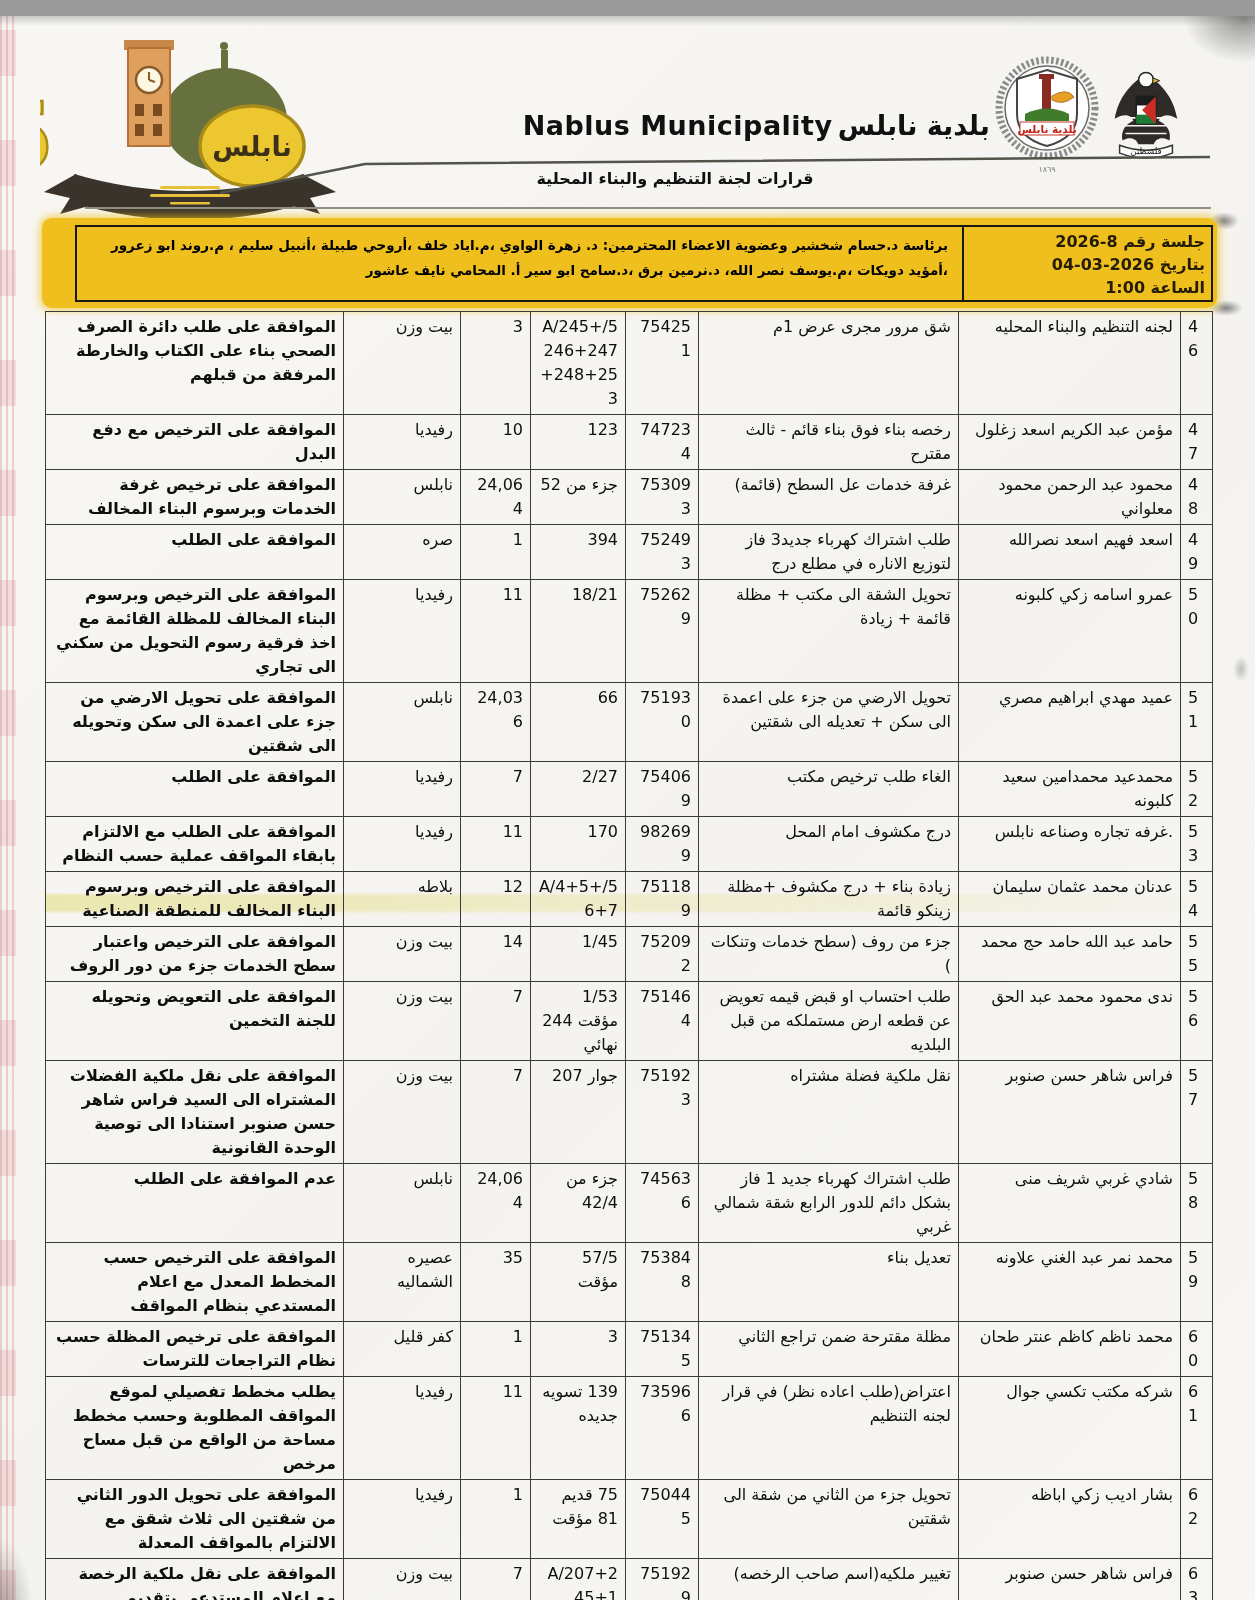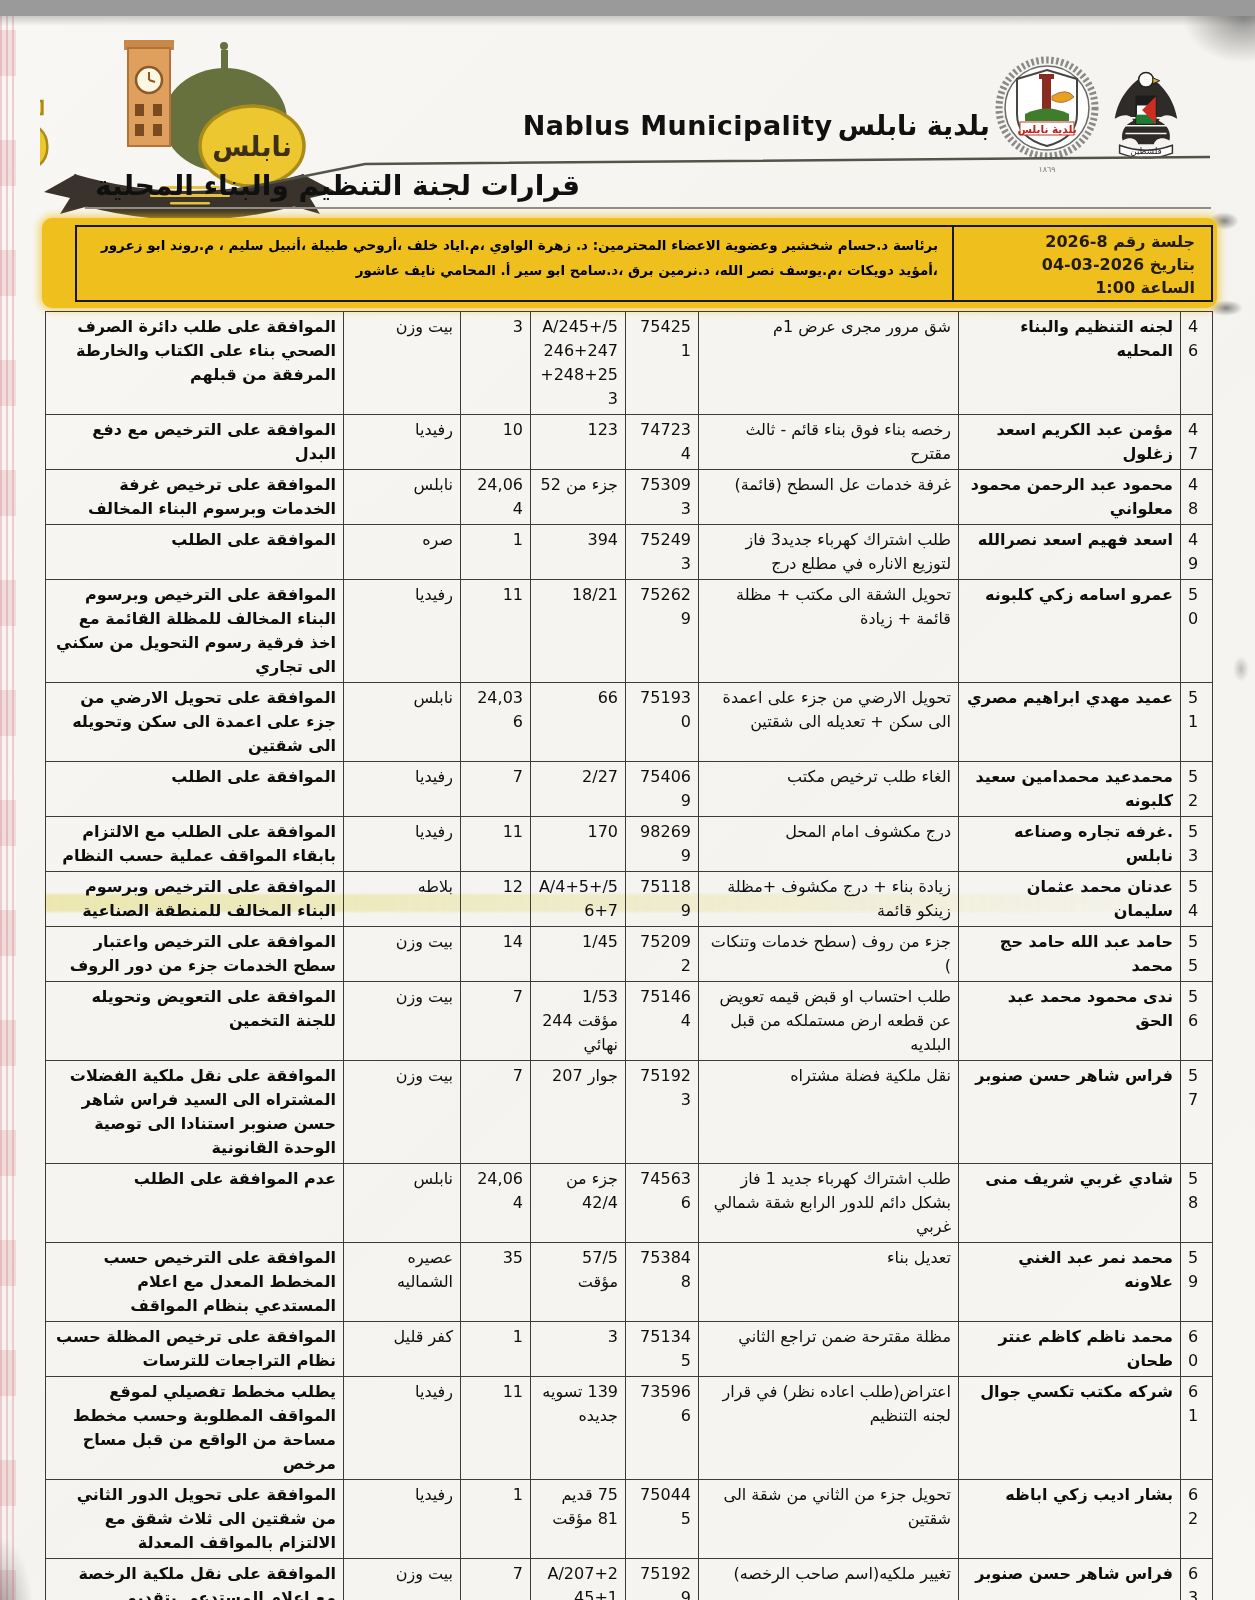--- a/index.html
+++ b/index.html
@@ -28,39 +28,39 @@
     background:linear-gradient(90deg,rgba(222,212,80,.40),rgba(222,212,80,.15) 70%,rgba(222,212,80,0));
     filter:blur(1px);}
   
   .logo150{position:absolute;left:40px;top:12px;width:300px;height:190px;}
   .seal{position:absolute;left:995px;top:38px;width:104px;height:122px;}
   .eagle{position:absolute;left:1102px;top:50px;width:88px;height:94px;}
   .brand{position:absolute;left:630px;top:94px;width:360px;text-align:center;white-space:nowrap;}
   .brand .ar{font-weight:bold;font-size:27px;color:#111;}
   .brand .en{font-weight:bold;font-size:27px;color:#111;letter-spacing:.5px;}
   .headline-svg{position:absolute;left:0;top:0;width:1255px;height:200px;pointer-events:none;}
-  .doc-title{position:absolute;left:95px;top:153px;width:1160px;text-align:left;
-    font-size:28px;font-weight:bold;color:#101010;}
+  .doc-title{position:absolute;left:95px;top:153px;width:1160px;text-align:center;
+    font-size:16px;font-weight:bold;color:#101010;}
   .rule2{position:absolute;left:85px;top:191px;width:1126px;height:2px;background:#8e8e84;}
   
   .session-wrap{position:absolute;left:42px;top:202px;width:1175px;height:90px;
     background:#efc01d;border-radius:10px;box-shadow:0 0 8px 2px rgba(239,192,29,.75);}
   .session-inner{position:absolute;left:33px;top:7px;right:4px;bottom:6px;
     border:2px solid #181818;display:flex;direction:rtl;}
-  .sess-meta{width:237px;border-left:2px solid #181818;padding:3px 16px 0 4px;
+  .sess-meta{width:237px;border-left:2px solid #181818;padding:3px 6px 0 4px;
     font-weight:bold;font-size:16px;line-height:1.45;color:#241c04;}
   .sess-att{flex:1;padding:6px 14px 0 10px;font-weight:bold;font-size:13.5px;
     line-height:1.85;color:#000000;text-align:right;}
   
   table.decisions{position:absolute;left:45px;top:295px;width:1167px;
     border-collapse:collapse;table-layout:fixed;direction:rtl;}
   table.decisions td{border:1.8px solid #3c3c36;padding:3px 7px;vertical-align:top;
     font-size:16px;line-height:1.5;color:#0e0e0e;word-wrap:break-word;overflow:hidden;}
   td.c-num{font-size:15px;padding:3px 3px;text-align:left;}
-  td.c-name{font-weight:bold;}
+  td.c-name{font-weight:normal;}
   td.c-ref,td.c-plot,td.c-block{font-size:15px;}
   td.c-loc{font-size:13.5px;}
   td.c-dec{font-weight:bold;}
 </style>
 </head>
 <body>
 
 <div class="page">
 
   <div class="streaks-left"></div>

